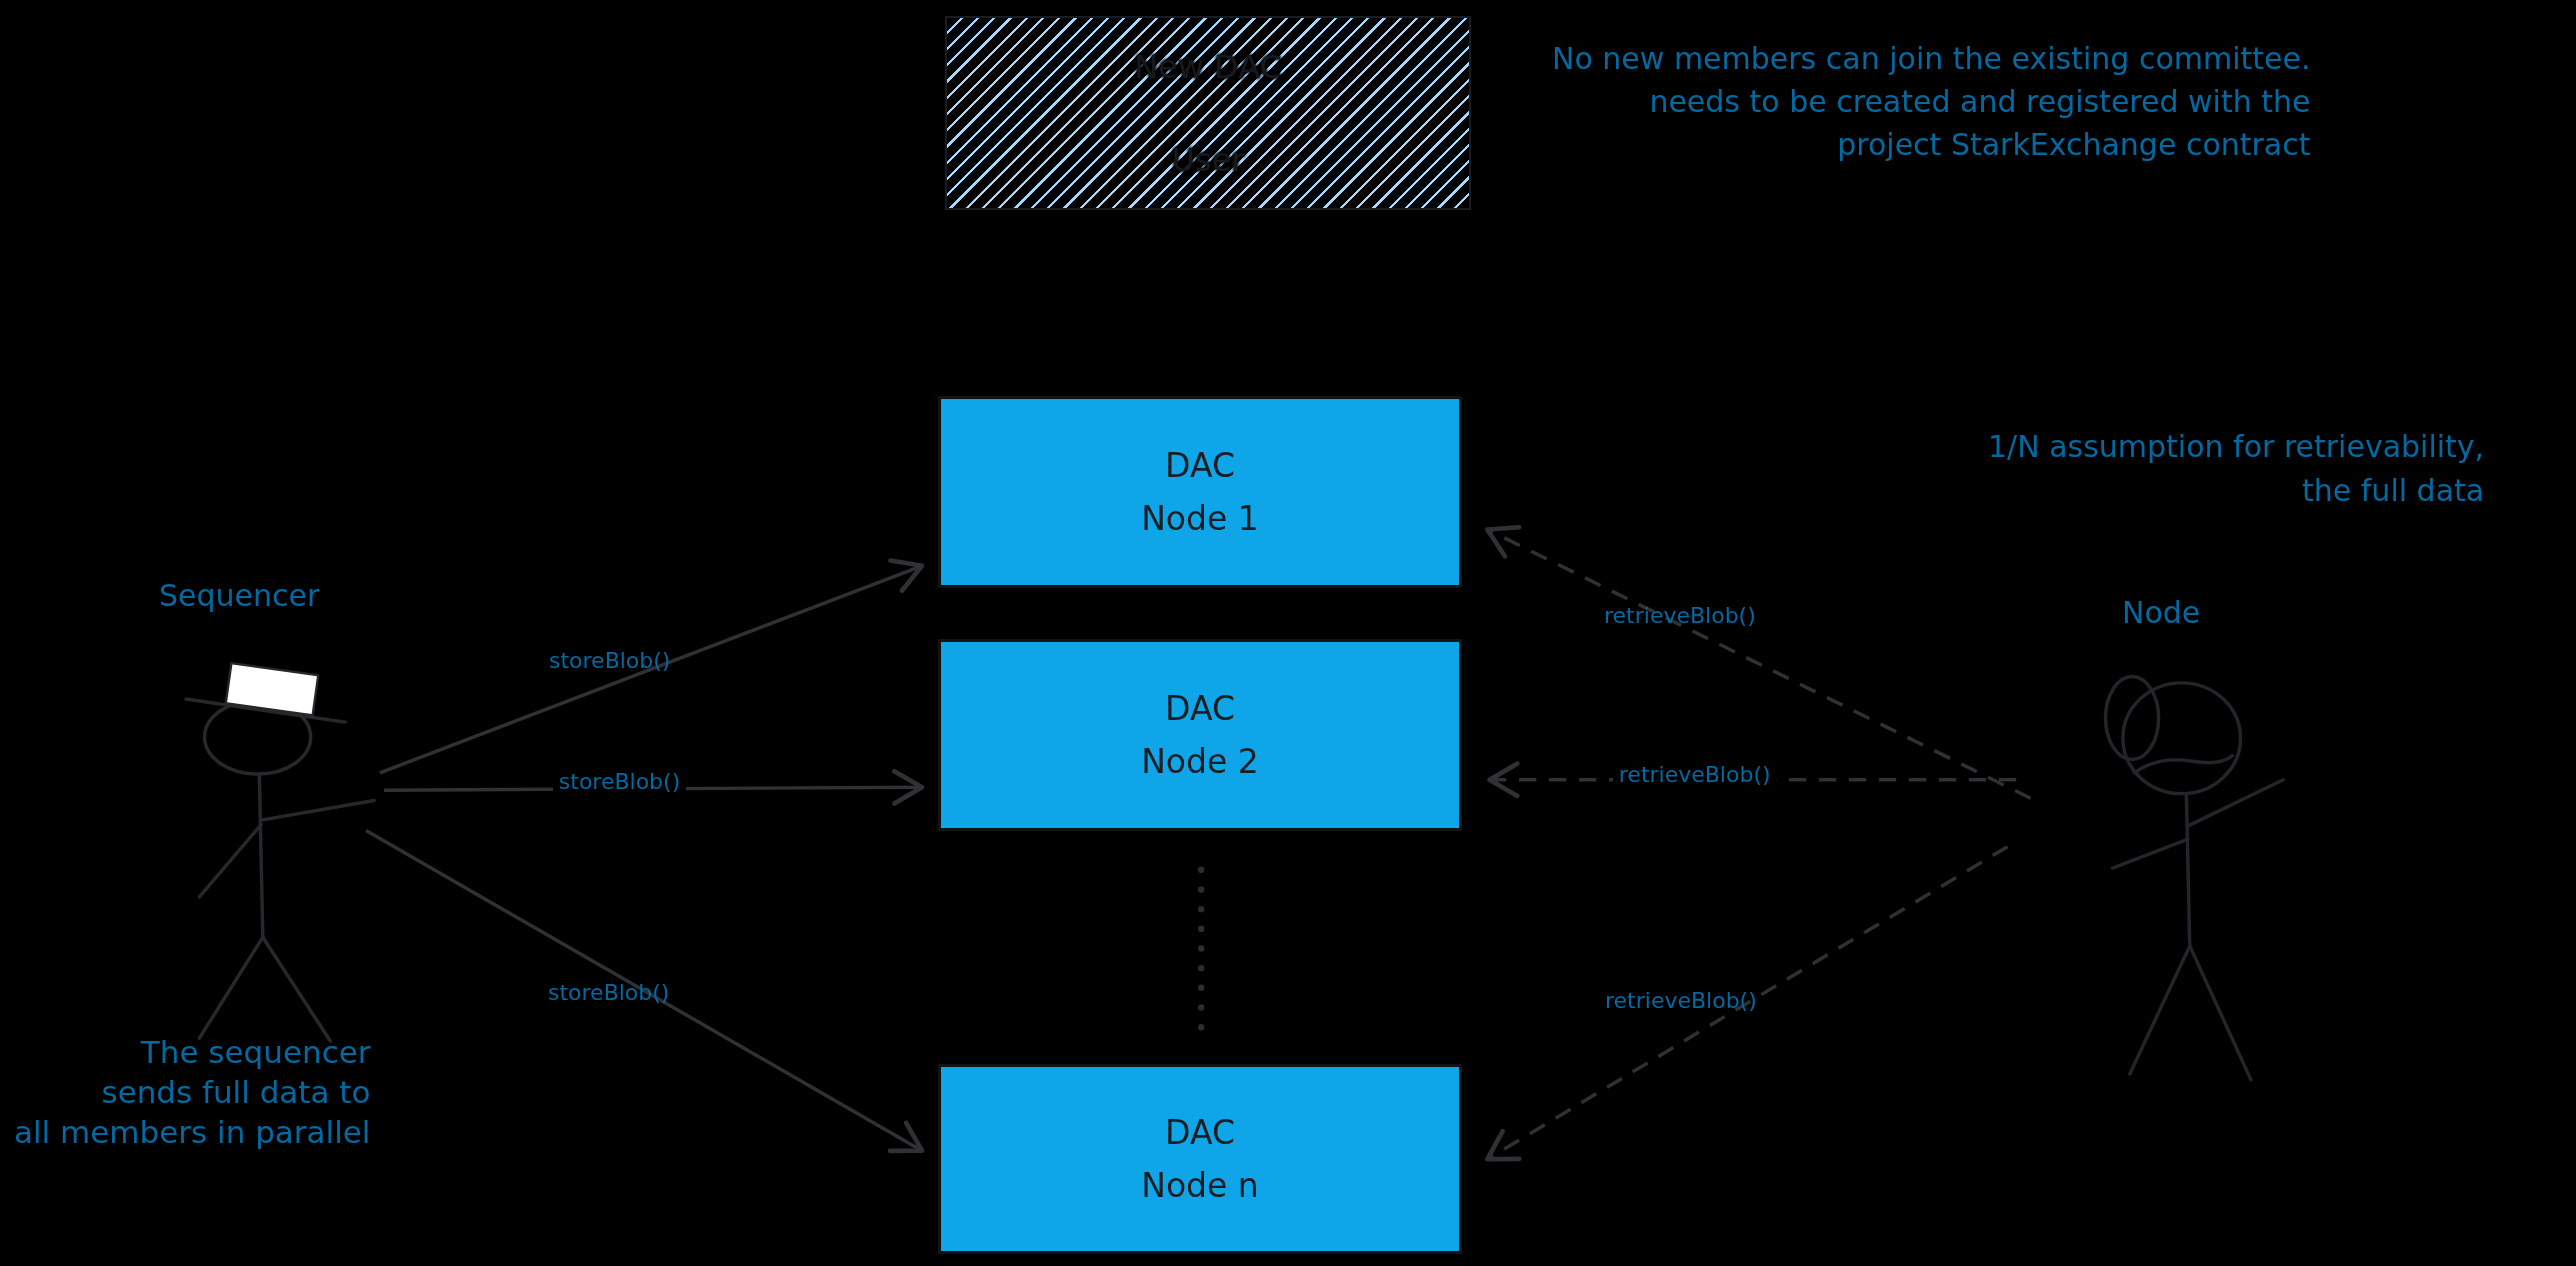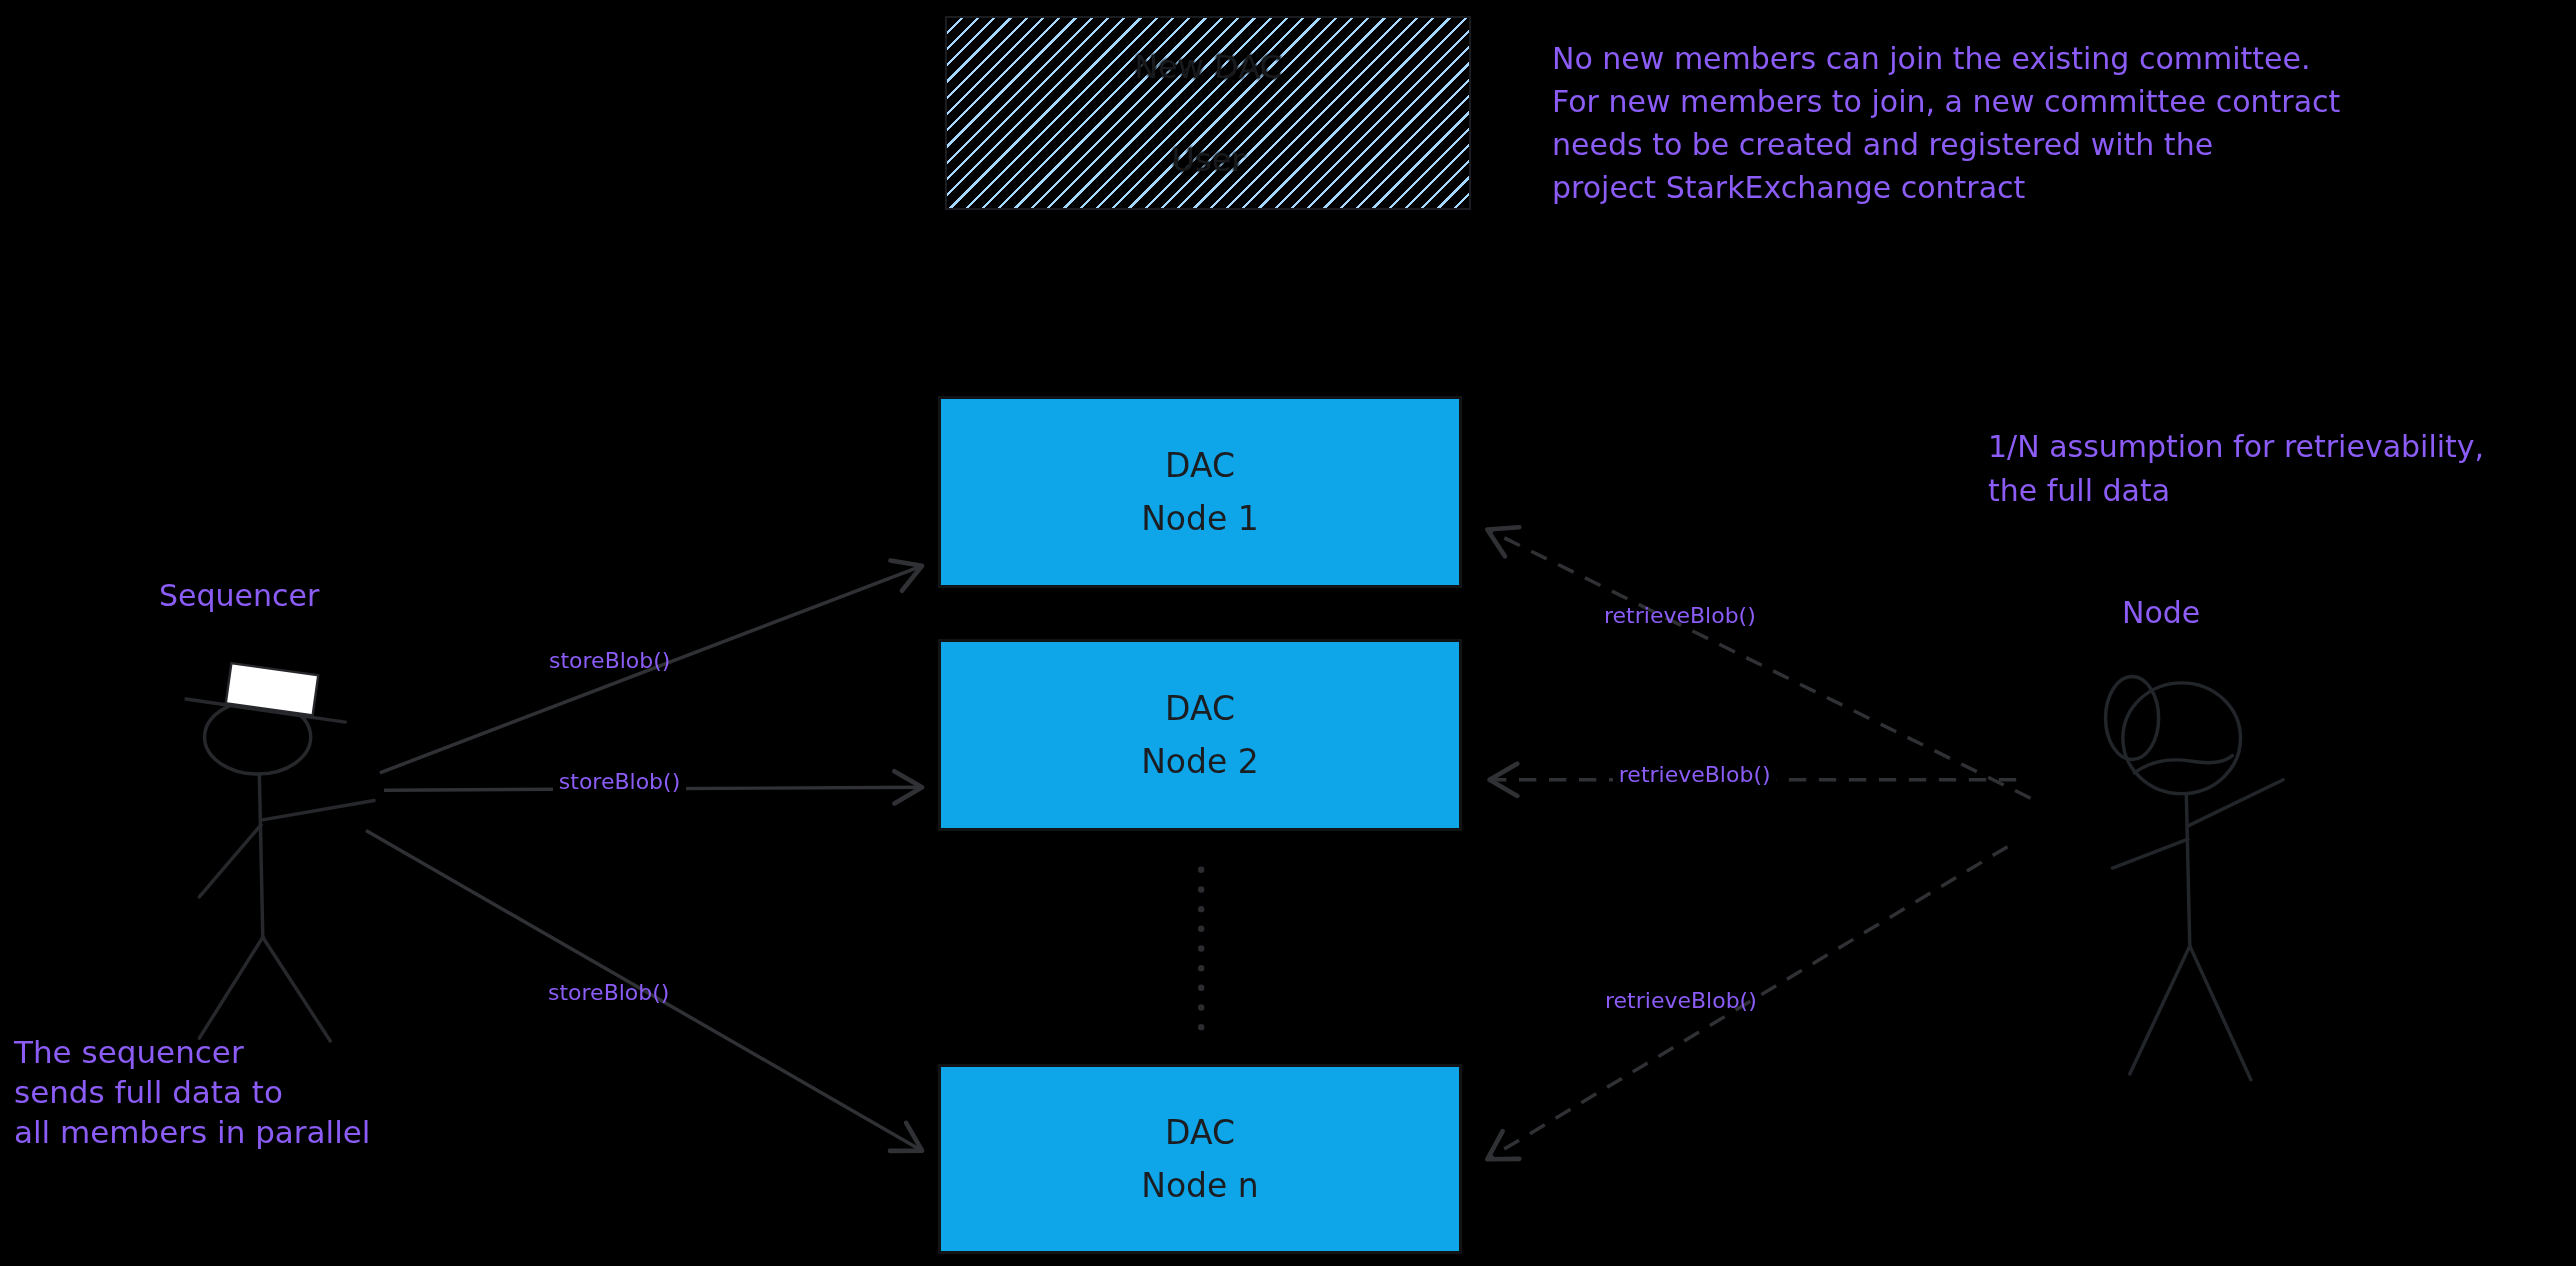--- a/index.html
+++ b/index.html
@@ -1,20 +1,20 @@
 <!DOCTYPE html>
 <html style="font-size:9.2px"><head>
 <meta charset="utf-8">
 <style>
   html,body{margin:0;padding:0;background:#000;}
   #canvas{position:relative;width:2576px;height:1266px;background:#000;overflow:hidden;
           font-family:"DejaVu Sans",sans-serif;}
   #connector-layer{position:absolute;left:0;top:0;}
 
-  .hand{color:#8b5cf6;font-family:"DejaVu Sans",sans-serif;}
+  .hand{color:#0369a1;font-family:"DejaVu Sans",sans-serif;text-align:right;}
   .annotation{position:absolute;font-size:30px;line-height:43px;white-space:nowrap;}
   .entity-label{position:absolute;font-size:30px;white-space:nowrap;}
   .fn-label{position:absolute;font-size:22px;white-space:nowrap;}
   .fn-label.on-line{background:#000;padding:0 5.8px;}
 
   .node-box{position:absolute;left:938px;width:524px;height:192px;
             background:#0ea5e9;border:3.5px solid #111315;box-sizing:border-box;
             display:flex;flex-direction:column;align-items:center;justify-content:center;
             color:#1b1d20;font-size:33px;line-height:53px;text-align:center;}
   .hatch-box{position:absolute;left:945px;top:16px;width:526px;height:194px;
@@ -97,21 +97,20 @@
   <div class="fn-label hand" style="left:549px;top:648px;">storeBlob()</div>
   <div class="fn-label hand on-line" style="left:553px;top:769px;">storeBlob()</div>
   <div class="fn-label hand" style="left:548px;top:980px;">storeBlob()</div>
 
   <div class="fn-label hand" style="left:1604px;top:603px;">retrieveBlob()</div>
   <div class="fn-label hand on-line" style="left:1613px;top:762px;">retrieveBlob()</div>
   <div class="fn-label hand" style="left:1605px;top:988px;">retrieveBlob()</div>
 
   <div class="annotation hand" style="left:1552px;top:37px;">
     <div>No new members can join the existing committee.</div>
-    <div>For new members to join, a new committee contract</div>
     <div>needs to be created and registered with the</div>
     <div>project StarkExchange contract</div>
   </div>
 
   <div class="annotation hand" style="left:1988px;top:410px;line-height:44px;margin-top:15px;">
     <div>1/N assumption for retrievability,</div>
     <div>the full data</div>
   </div>
 
   <div class="annotation hand" style="left:14px;top:1032px;font-size:31px;line-height:40px;">

